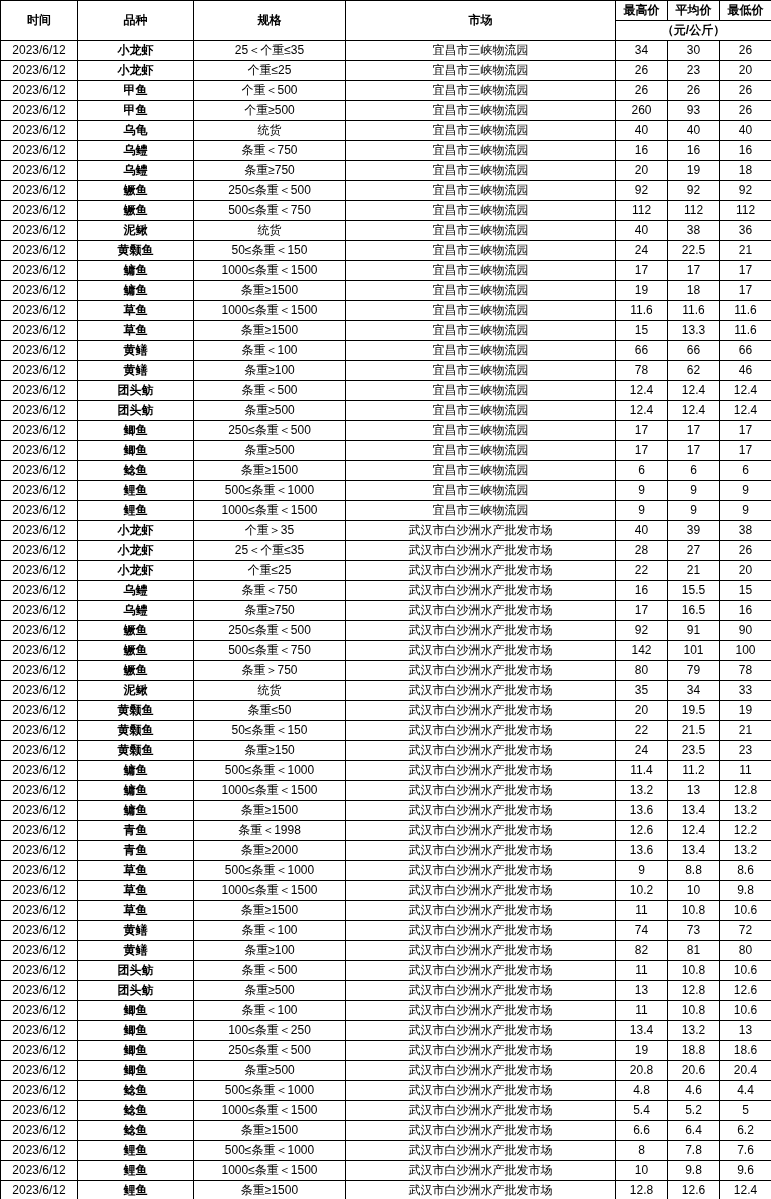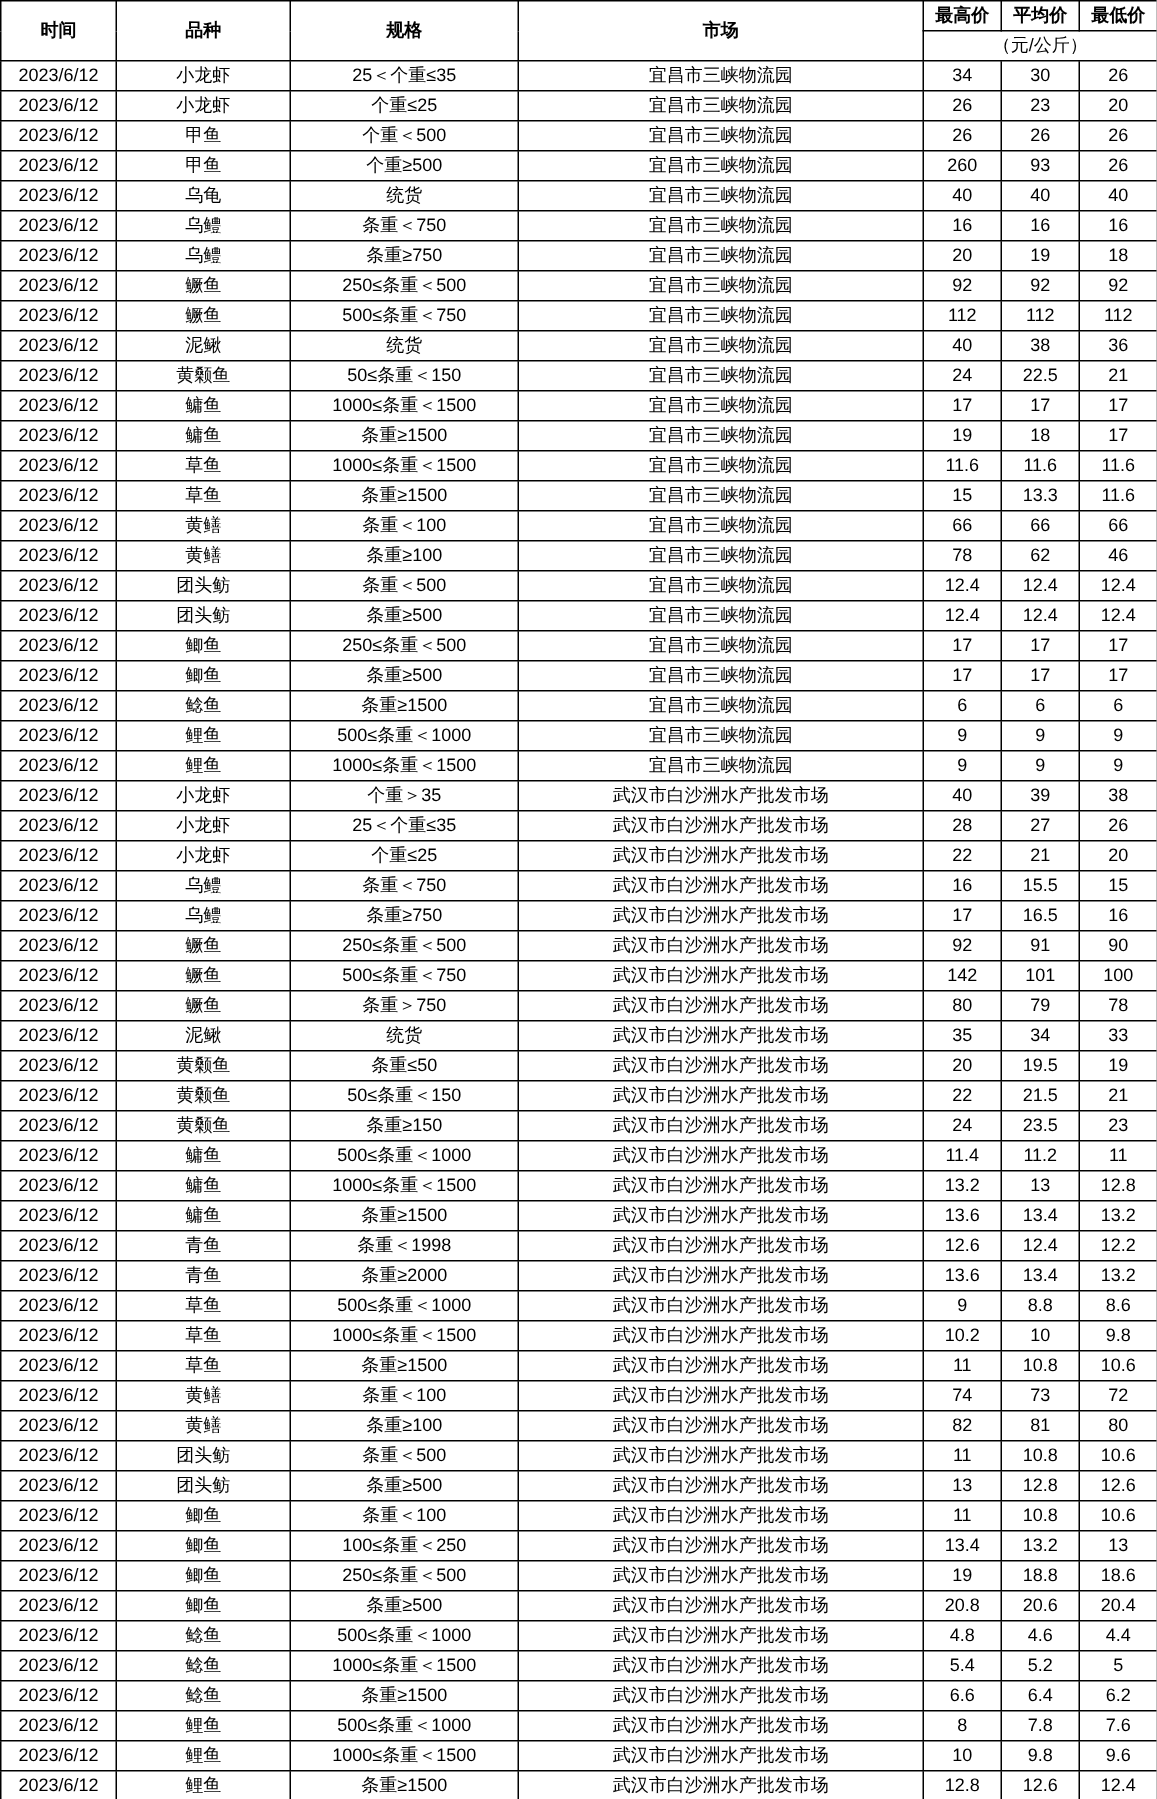--- a/index.html
+++ b/index.html
@@ -36,34 +36,34 @@
   }
   th.head-main {
     height: 40px;
   }
   th.head-price {
     height: 20px;
     margin-left: 16px;
   }
   td.unit-cell {
     height: 20px;
-    font-weight: normal;
+    font-weight: bold;
     font-size: 12px;
   }
   
   col.c-time  { width: 77px; }
   col.c-kind  { width: 116px; }
   col.c-spec  { width: 152px; }
   col.c-market{ width: 270px; }
   col.c-high  { width: 52px; }
   col.c-avg   { width: 52px; }
   col.c-low   { width: 52px; }
 
   td.col-time  { font-size: 11.5px; }
-  td.col-kind  { font-size: 12.5px; }
+  td.col-kind  { font-size: 12.5px; font-weight: bold; }
   td.col-spec  { font-size: 11.5px; }
   td.col-market{ font-size: 12.5px; }
   td.col-num   { font-size: 12px; }
 </style>
 </head>
 <body>
 
 <table class="price-table">
   <colgroup>
     <col class="c-time">

